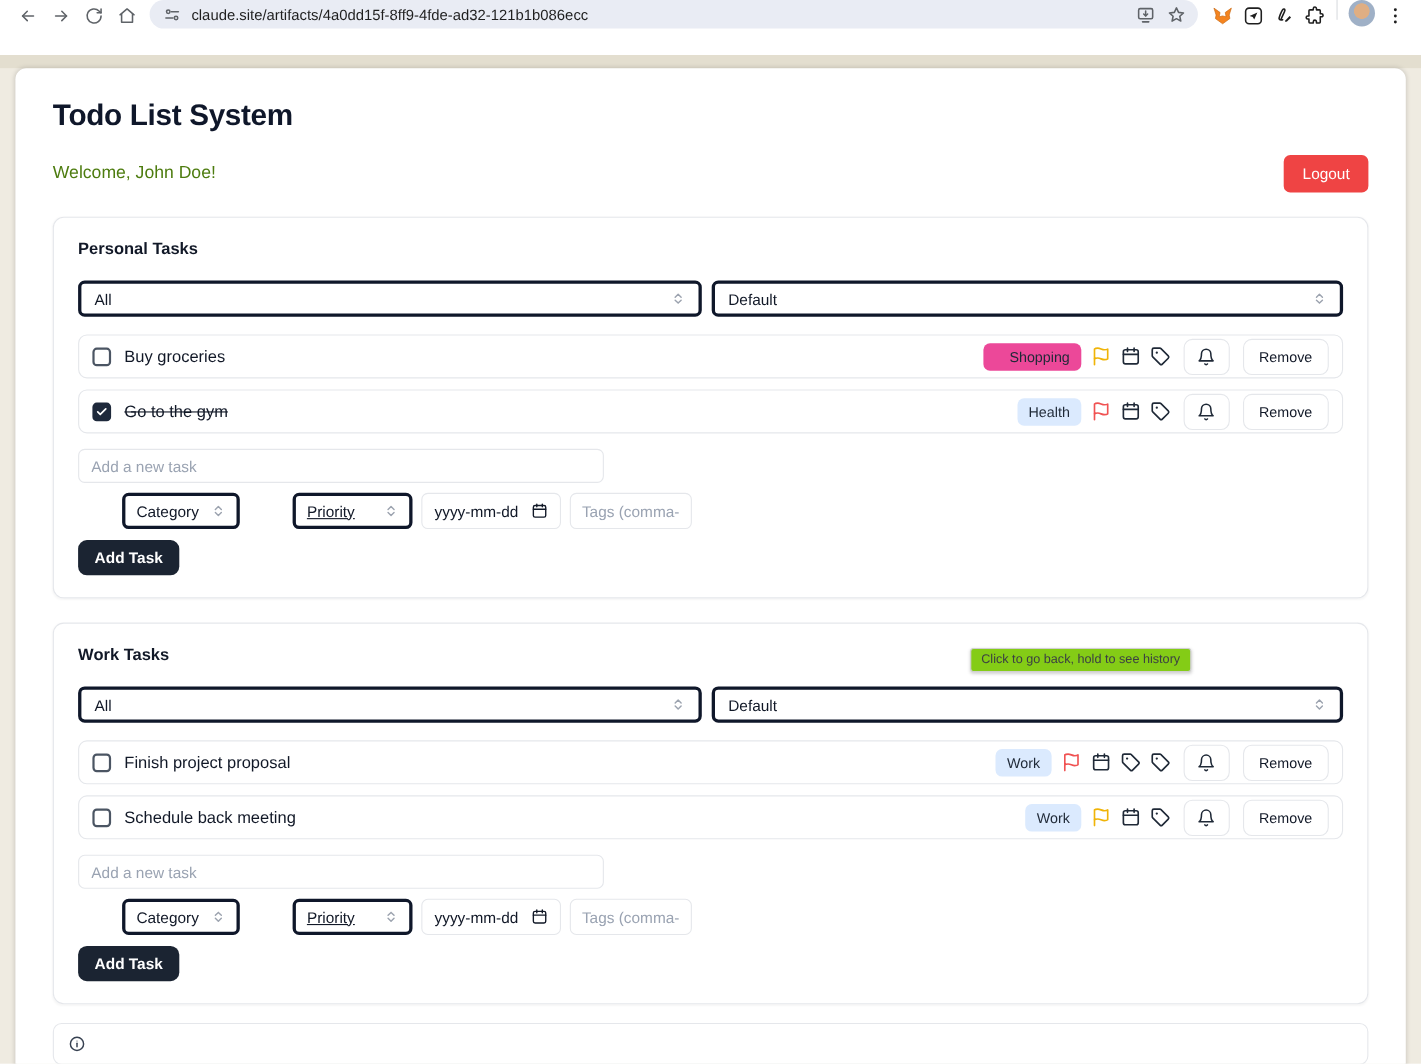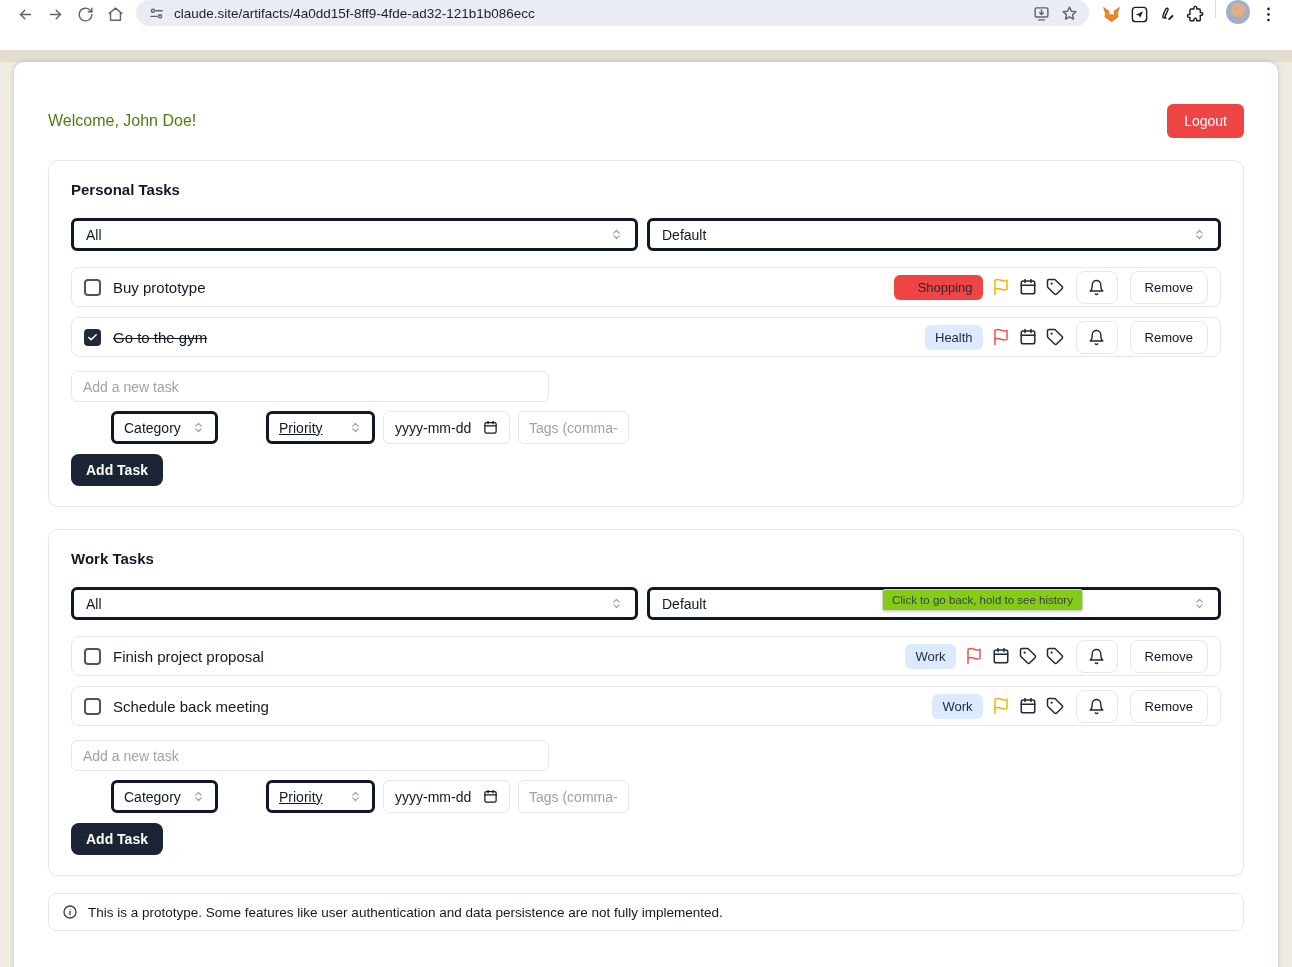--- a/index.html
+++ b/index.html
@@ -221,20 +221,21 @@
       <svg class="ext-ic">
         <use href="#i-dots"></use>
       </svg>
     </button>
 </div>
 
 <div class="topband"></div>
 
 <div class="app">
 
+  <h1>Todo List System</h1>
 
   <div class="welcome-row">
     <span class="welcome">Welcome, John Doe!</span>
     <button class="logout-btn" style="background-color: rgb(239, 68, 68);">Logout</button>
   </div>
 
   <div class="panel">
     <h2 class="panel-title">Personal Tasks</h2>
 
     <div class="filters">
@@ -249,24 +250,24 @@
         <svg class="updown">
             <use href="#i-updown"></use>
           </svg>
       </div>
     </div>
 
     <div class="tasks">
       <div class="task-row">
         <div class="task-left">
           <span class="checkbox"></span>
-          <span class="task-label">Buy prototype</span>
+          <span class="task-label">Buy groceries</span>
         </div>
         <div class="task-right">
-          <span class="badge" style="background-color: #ef4444; padding-left: 24px;">Shopping</span>
+          <span class="badge" style="background-color: #ec4899; padding-left: 24px;">Shopping</span>
           <svg class="ic" style="color: rgb(240, 180, 8);">
               <use href="#i-flag"></use>
             </svg>
           <svg class="ic">
               <use href="#i-cal"></use>
             </svg>
           <svg class="ic">
               <use href="#i-tag"></use>
             </svg>
           <button class="icon-btn">
@@ -432,17 +433,16 @@
       <input class="tags-input" placeholder="Tags (comma-separated)" style="">
     </div>
 
     <button class="add-task-btn" style="background-color: rgb(27, 36, 50);">Add Task</button>
   </div>
 
   <div class="note">
     <svg class="info-ic">
         <use href="#i-info"></use>
       </svg>
-    <span class="note-text">This is a prototype. Some features like user authentication and data persistence are not fully implemented.</span>
   </div>
 </div>
 
 <div class="tooltip">Click to go back, hold to see history</div>
 
 </body></html>

